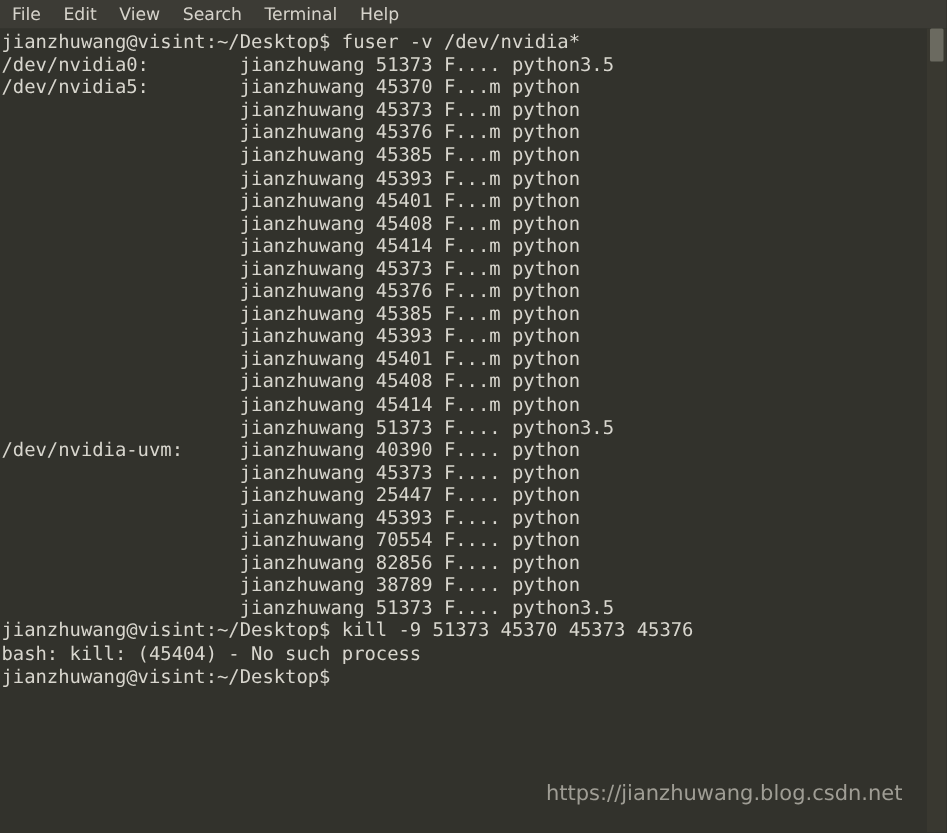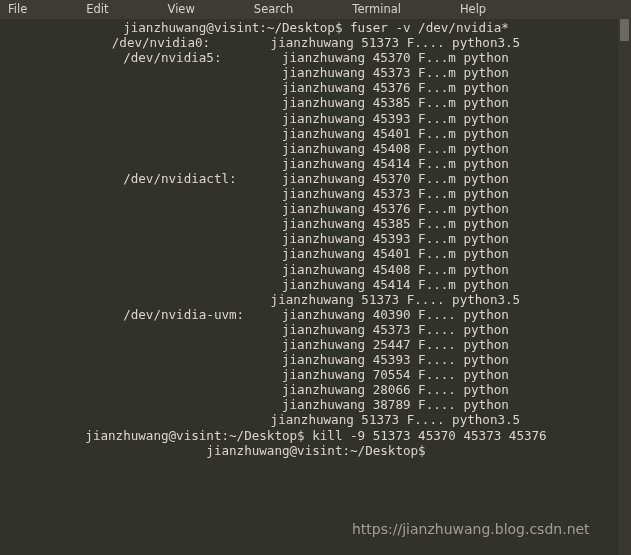--- a/index.html
+++ b/index.html
@@ -23,41 +23,39 @@
   }
 
   
   #menu-bar {
     height: 19px;
     background: #3c3b35;
     display: flex;
     align-items: center;
     padding-left: 8px;
     box-sizing: border-box;
-    gap: 44px;
   }
   .menu-item {
     color: #d6d3cb;
     font-family: "DejaVu Sans", "Liberation Sans", sans-serif;
     font-size: 11.5px;
     line-height: 19px;
     margin-right: 15px;
     cursor: default;
     white-space: nowrap;
   }
 
   
   #terminal-body {
     position: relative;
     background: #32322c;
     height: 536px;
     padding: 1px 0 0 1px;
     box-sizing: border-box;
     overflow: hidden;
-    text-align: center;
   }
 
   .line {
     font-family: "DejaVu Sans Mono", "Liberation Mono", monospace;
     font-size: 12.6px;
     line-height: 15.1px;
     color: #d8d6ce;
     white-space: pre;
     letter-spacing: -0.02px;
     height: 15.1px;
@@ -78,21 +76,21 @@
     left: 2px;
     width: 9px;
     height: 22px;
     background: #6b6a60;
     border-radius: 1px;
   }
 
   
   #watermark {
     position: absolute;
-    left: 352px;
+    left: 364px;
     top: 521px;
     color: #a9a79e;
     font-family: "DejaVu Sans", "Liberation Sans", sans-serif;
     font-size: 14px;
     line-height: 16px;
     white-space: nowrap;
     opacity: 0.92;
   }
 </style>
 </head>
@@ -114,38 +112,38 @@
   <div class="line">jianzhuwang@visint:~/Desktop$ fuser -v /dev/nvidia*</div>
       <div class="line">/dev/nvidia0:        jianzhuwang 51373 F.... python3.5</div>
       <div class="line">/dev/nvidia5:        jianzhuwang 45370 F...m python</div>
       <div class="line">                     jianzhuwang 45373 F...m python</div>
       <div class="line">                     jianzhuwang 45376 F...m python</div>
       <div class="line">                     jianzhuwang 45385 F...m python</div>
       <div class="line">                     jianzhuwang 45393 F...m python</div>
       <div class="line">                     jianzhuwang 45401 F...m python</div>
       <div class="line">                     jianzhuwang 45408 F...m python</div>
       <div class="line">                     jianzhuwang 45414 F...m python</div>
-      <div class="line">/dev/nvidiactl:      jianzhuwang 45370 F...m python</div>
       <div class="line">                     jianzhuwang 45373 F...m python</div>
       <div class="line">                     jianzhuwang 45376 F...m python</div>
       <div class="line">                     jianzhuwang 45385 F...m python</div>
       <div class="line">                     jianzhuwang 45393 F...m python</div>
       <div class="line">                     jianzhuwang 45401 F...m python</div>
       <div class="line">                     jianzhuwang 45408 F...m python</div>
       <div class="line">                     jianzhuwang 45414 F...m python</div>
       <div class="line">                     jianzhuwang 51373 F.... python3.5</div>
       <div class="line">/dev/nvidia-uvm:     jianzhuwang 40390 F.... python</div>
       <div class="line">                     jianzhuwang 45373 F.... python</div>
       <div class="line">                     jianzhuwang 25447 F.... python</div>
       <div class="line">                     jianzhuwang 45393 F.... python</div>
       <div class="line">                     jianzhuwang 70554 F.... python</div>
-      <div class="line">                     jianzhuwang 28066 F.... python</div>
+      <div class="line">                     jianzhuwang 82856 F.... python</div>
       <div class="line">                     jianzhuwang 38789 F.... python</div>
       <div class="line">                     jianzhuwang 51373 F.... python3.5</div>
       <div class="line">jianzhuwang@visint:~/Desktop$ kill -9 51373 45370 45373 45376</div>
+      <div class="line">bash: kill: (45404) - No such process</div>
       <div class="line">jianzhuwang@visint:~/Desktop$</div>
     </div>
 
   <div id="scrollbar-track">
     <div id="scrollbar-thumb"></div>
   </div>
 
   <div id="watermark">https://jianzhuwang.blog.csdn.net</div>
 
 </div>

